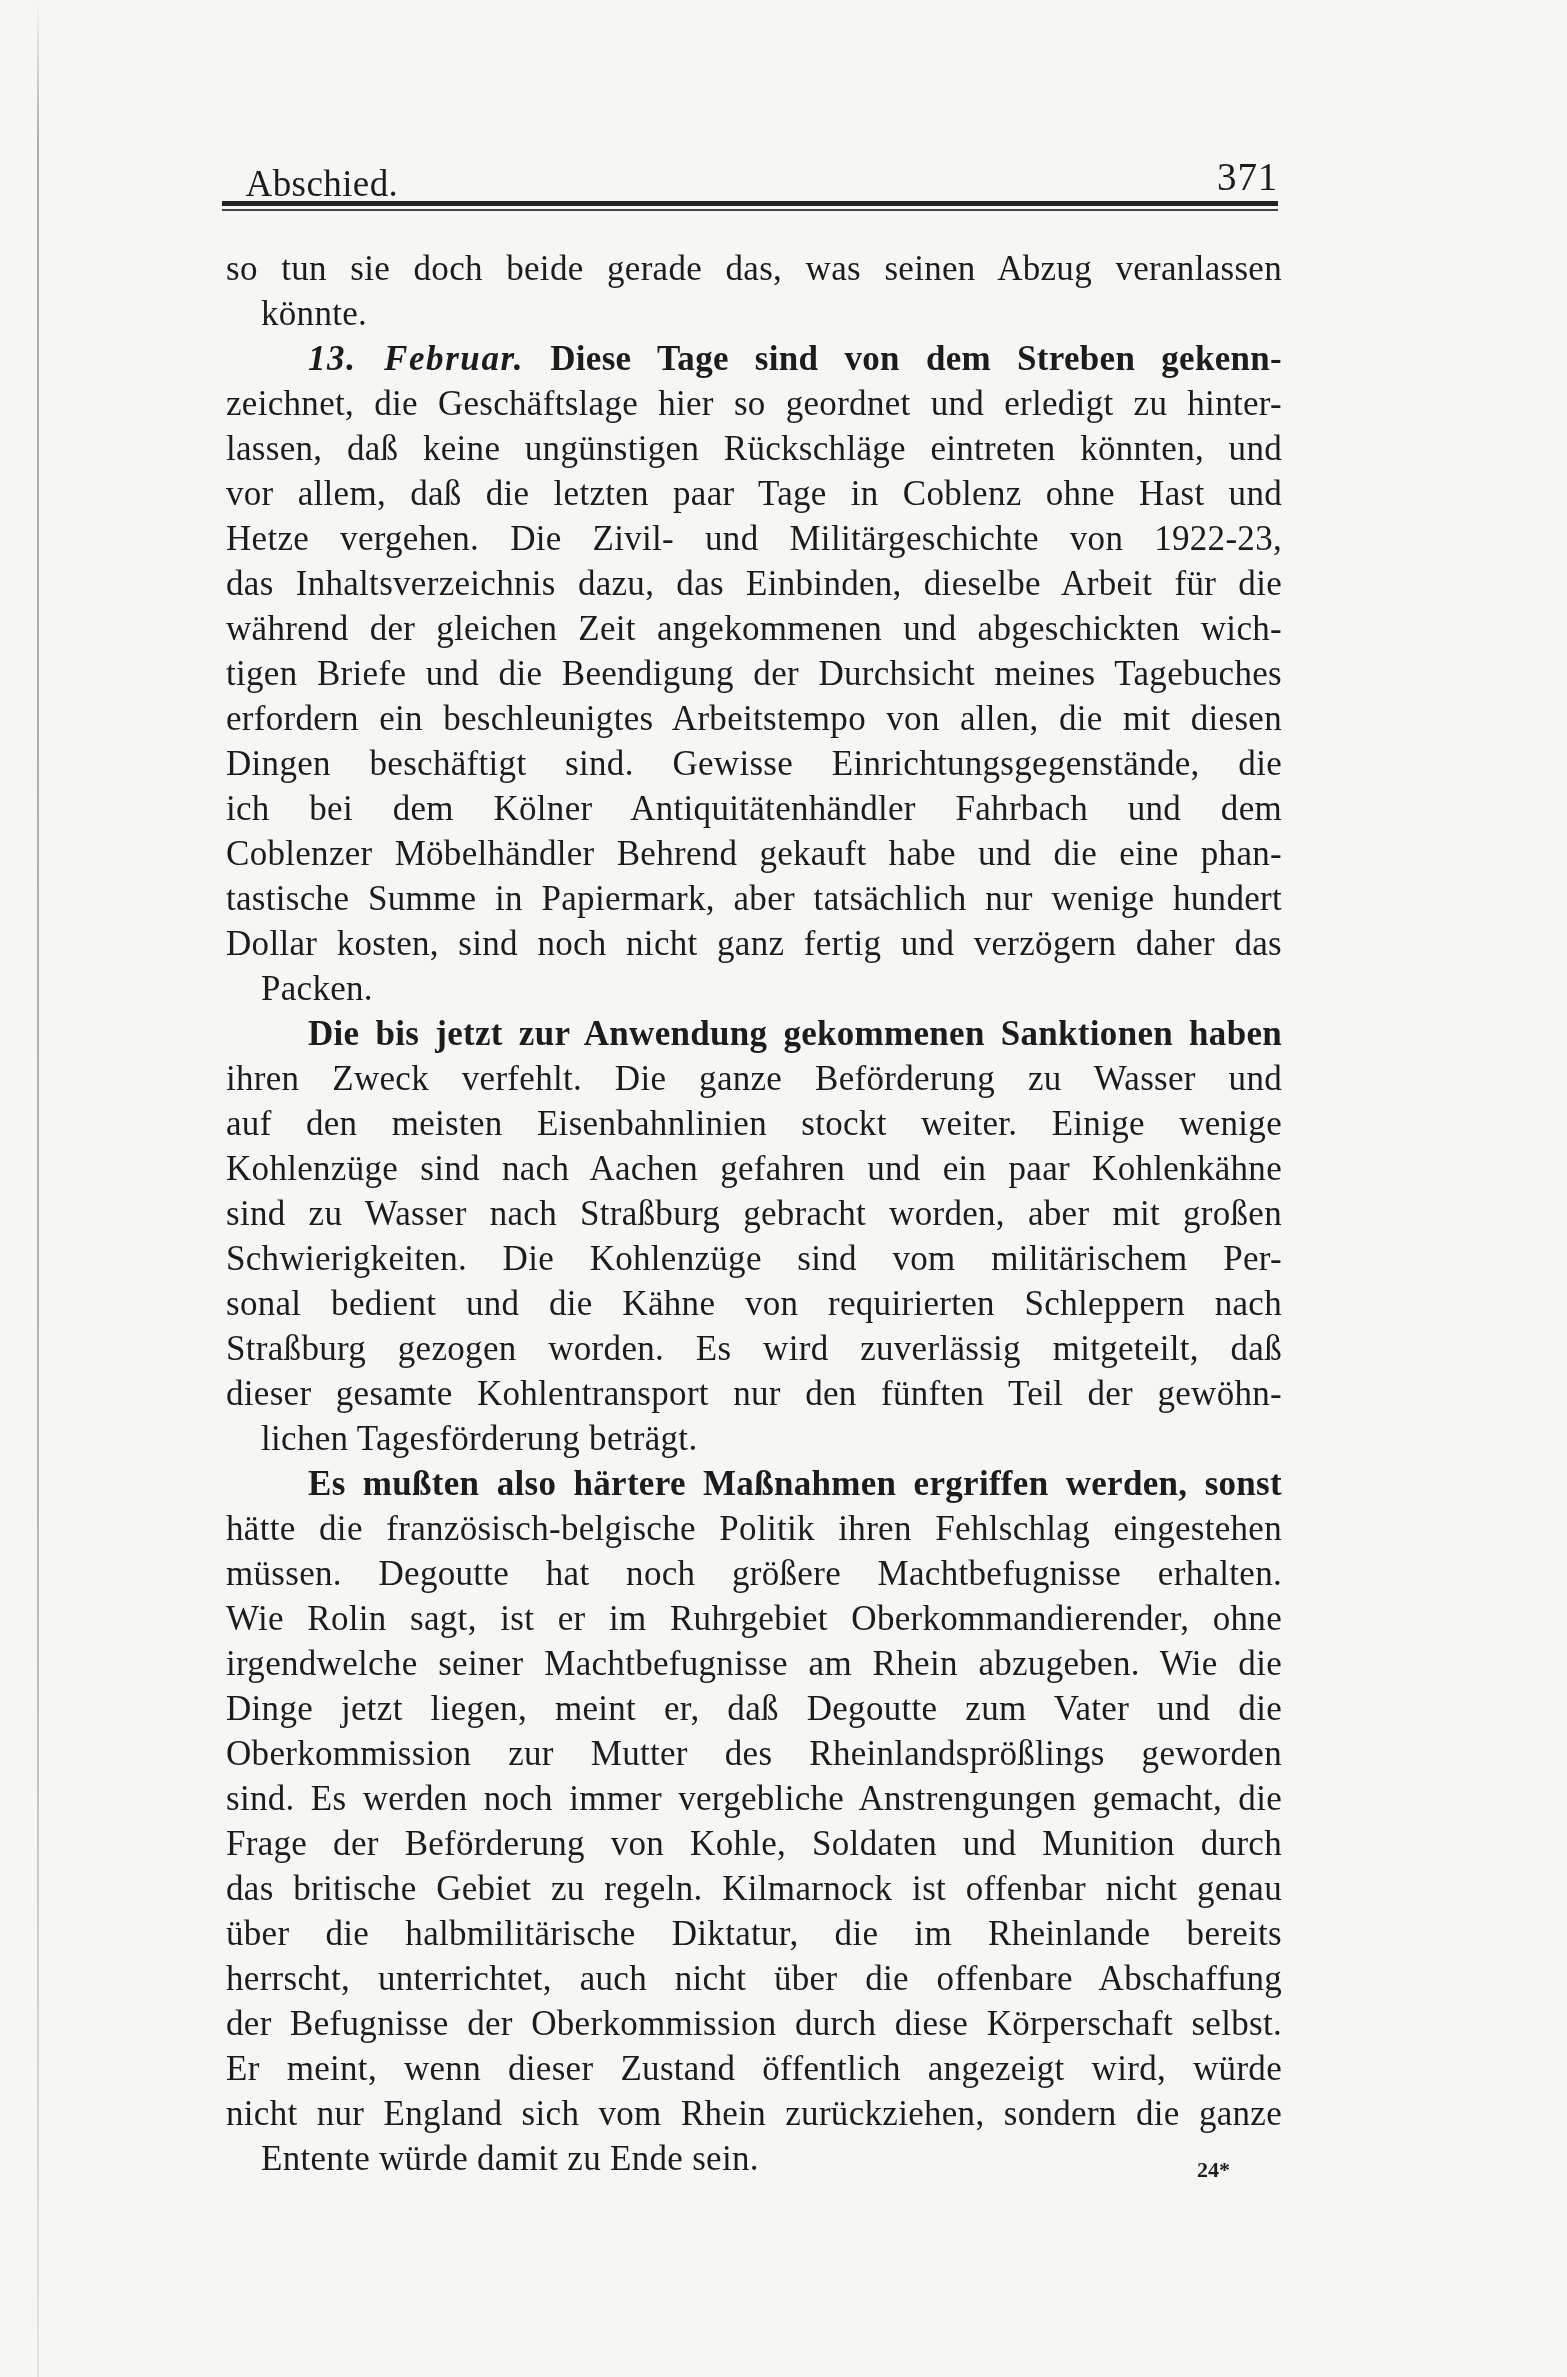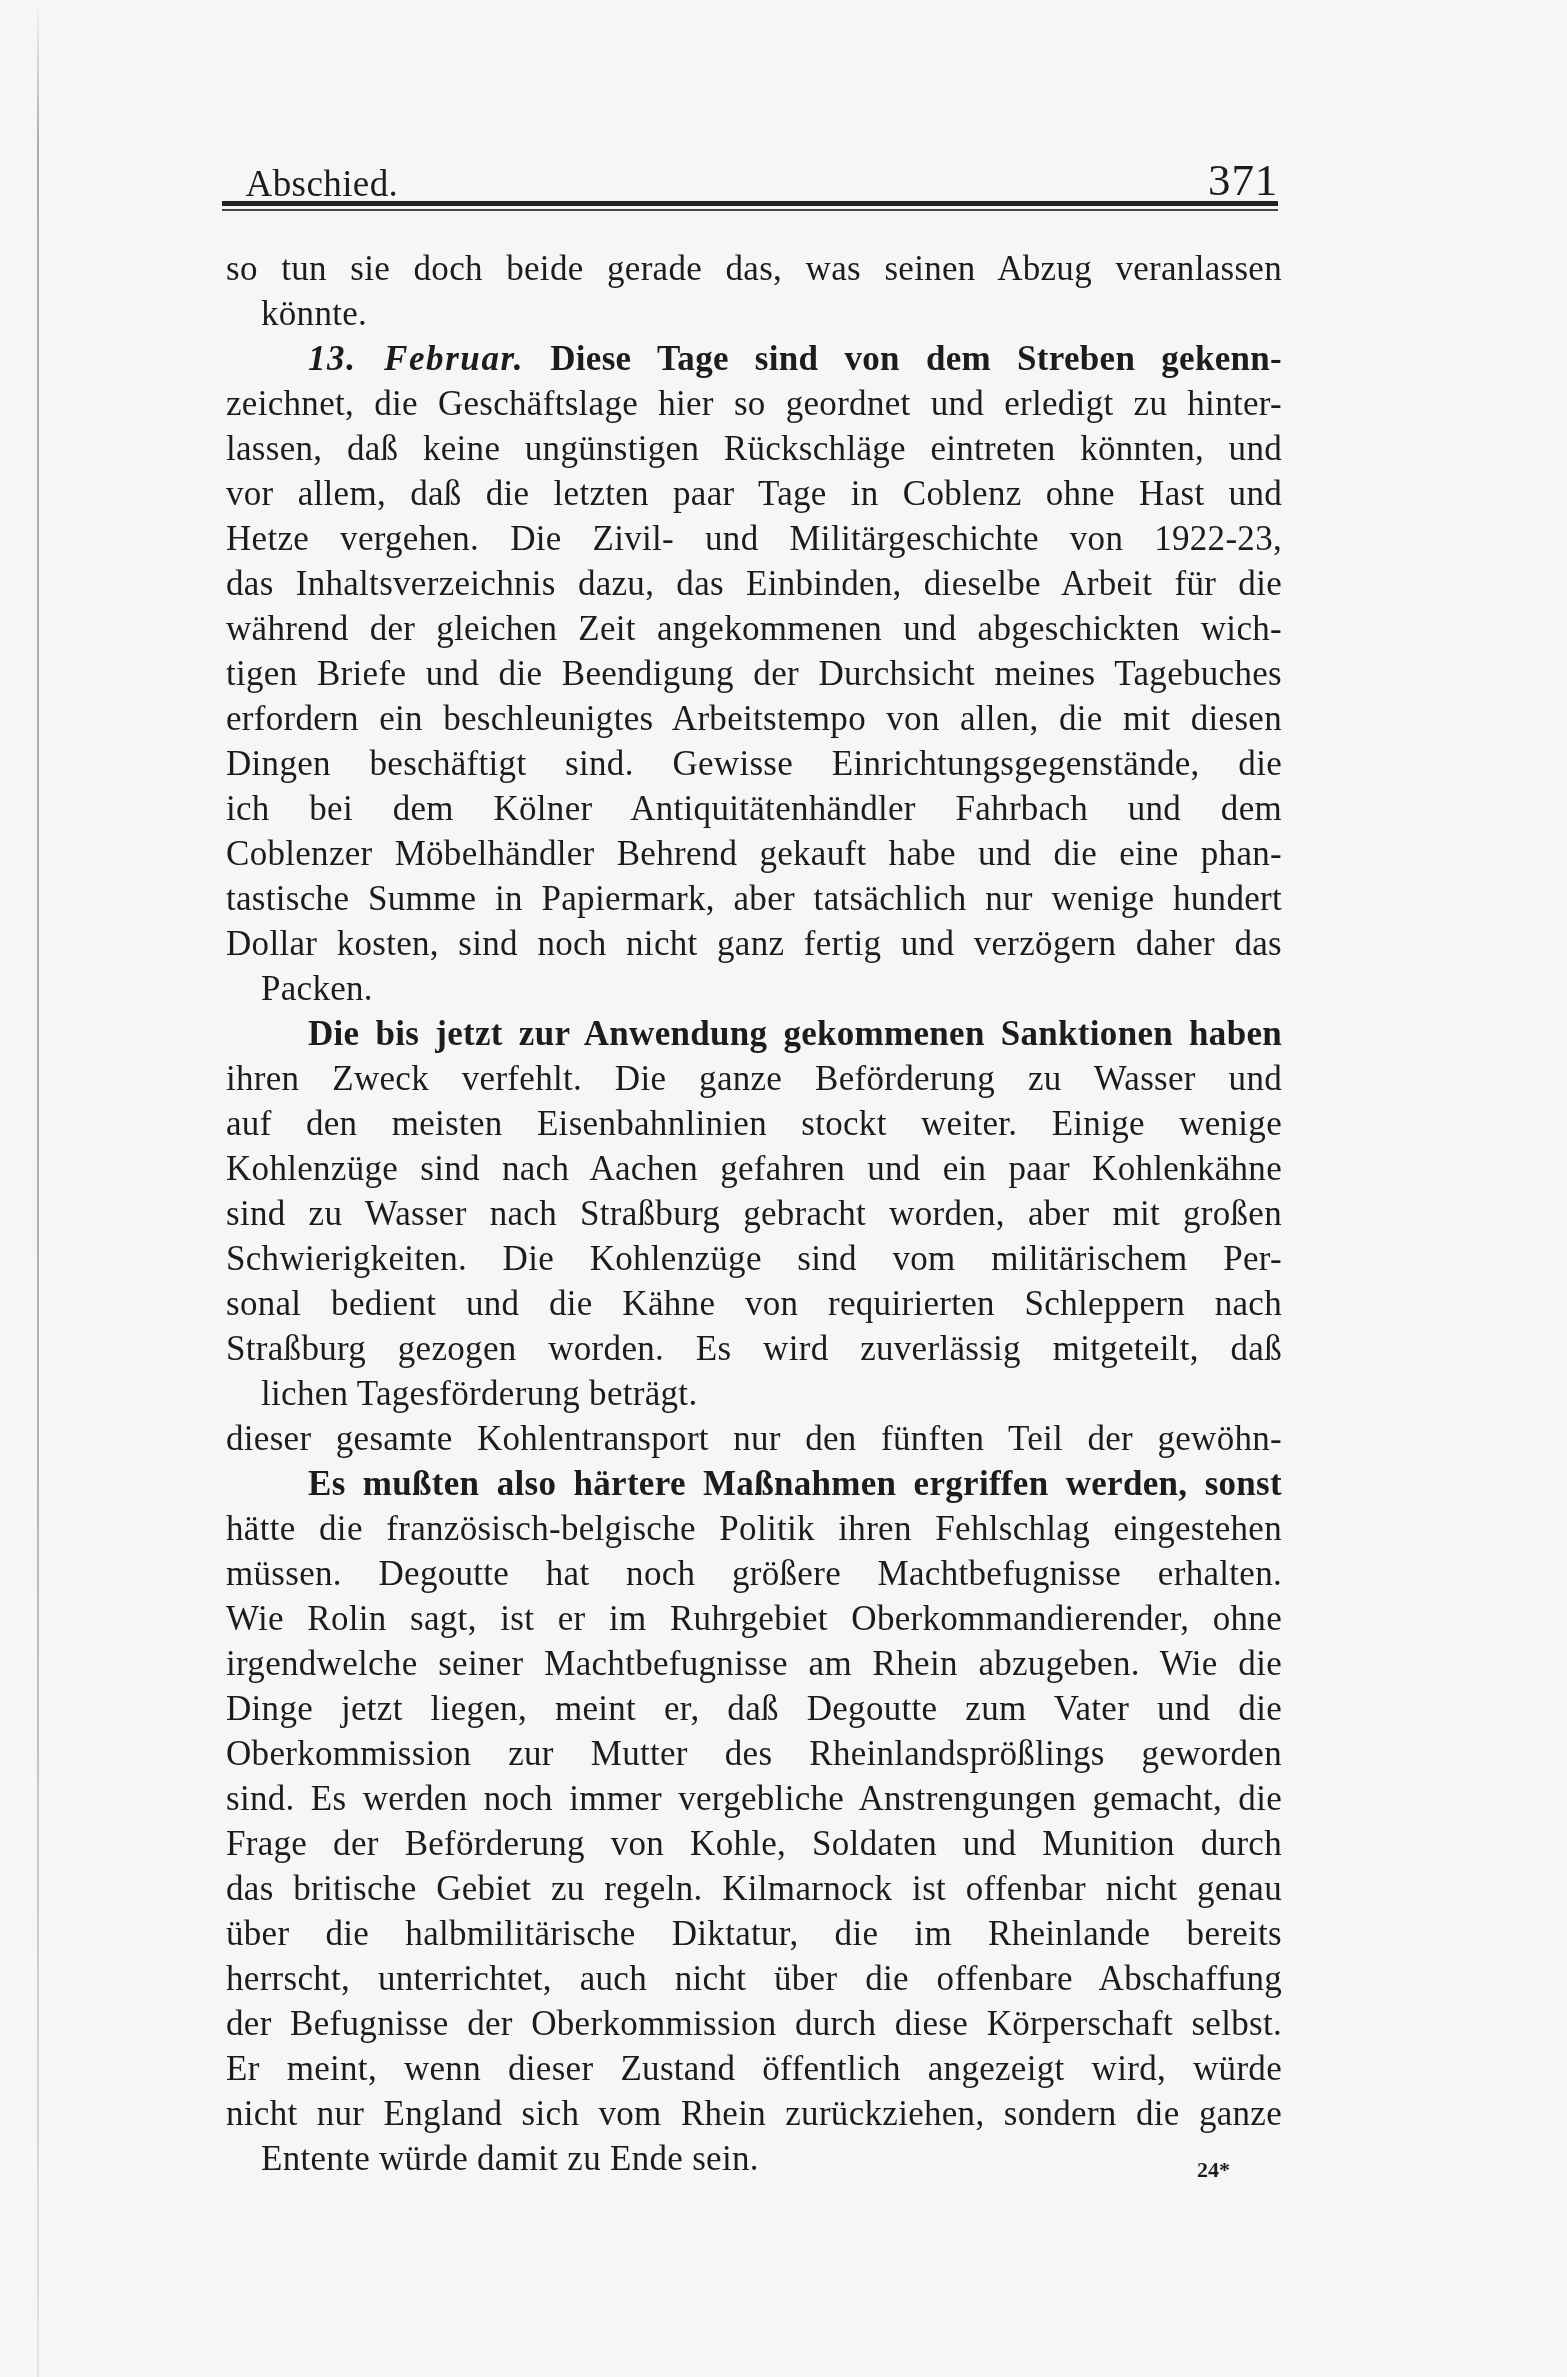--- a/index.html
+++ b/index.html
@@ -34,21 +34,21 @@
     top: 7.8px;
     text-align: left;
     font-size: 37px;
     letter-spacing: 0.4px;
     padding-left: 19.6px;
   }
   .page-number {
     position: absolute;
     right: 0;
     top: 0;
-    font-size: 45px;
+    font-size: 39px;
     letter-spacing: 0.8px;
   }
   .rule-thick {
     position: absolute;
     left: 222px;
     top: 201px;
     width: 1056px;
     height: 4.7px;
     background: #222;
   }
@@ -118,22 +118,22 @@
     <div class="line"><span>Dollar kosten, sind noch nicht ganz fertig und verzögern daher das</span></div>
     <div class="line last"><span>Packen.</span></div>
     <div class="line indent"><span>Die bis jetzt zur Anwendung gekommenen Sanktionen haben</span></div>
     <div class="line"><span>ihren Zweck verfehlt. Die ganze Beförderung zu Wasser und</span></div>
     <div class="line"><span>auf den meisten Eisenbahnlinien stockt weiter. Einige wenige</span></div>
     <div class="line"><span>Kohlenzüge sind nach Aachen gefahren und ein paar Kohlenkähne</span></div>
     <div class="line"><span>sind zu Wasser nach Straßburg gebracht worden, aber mit großen</span></div>
     <div class="line"><span>Schwierigkeiten. Die Kohlenzüge sind vom militärischem Per-</span></div>
     <div class="line"><span>sonal bedient und die Kähne von requirierten Schleppern nach</span></div>
     <div class="line"><span>Straßburg gezogen worden. Es wird zuverlässig mitgeteilt, daß</span></div>
+    <div class="line"><span>dieser gesamte Kohlentransport nur den fünften Teil der gewöhn-</span></div>
     <div class="line last"><span>lichen Tagesförderung beträgt.</span></div>
-    <div class="line"><span>dieser gesamte Kohlentransport nur den fünften Teil der gewöhn-</span></div>
     <div class="line indent"><span>Es mußten also härtere Maßnahmen ergriffen werden, sonst</span></div>
     <div class="line"><span>hätte die französisch-belgische Politik ihren Fehlschlag eingestehen</span></div>
     <div class="line"><span>müssen. Degoutte hat noch größere Machtbefugnisse erhalten.</span></div>
     <div class="line"><span>Wie Rolin sagt, ist er im Ruhrgebiet Oberkommandierender, ohne</span></div>
     <div class="line"><span>irgendwelche seiner Machtbefugnisse am Rhein abzugeben. Wie die</span></div>
     <div class="line"><span>Dinge jetzt liegen, meint er, daß Degoutte zum Vater und die</span></div>
     <div class="line"><span>Oberkommission zur Mutter des Rheinlandsprößlings geworden</span></div>
     <div class="line"><span>sind. Es werden noch immer vergebliche Anstrengungen gemacht, die</span></div>
     <div class="line"><span>Frage der Beförderung von Kohle, Soldaten und Munition durch</span></div>
     <div class="line"><span>das britische Gebiet zu regeln. Kilmarnock ist offenbar nicht genau</span></div>

